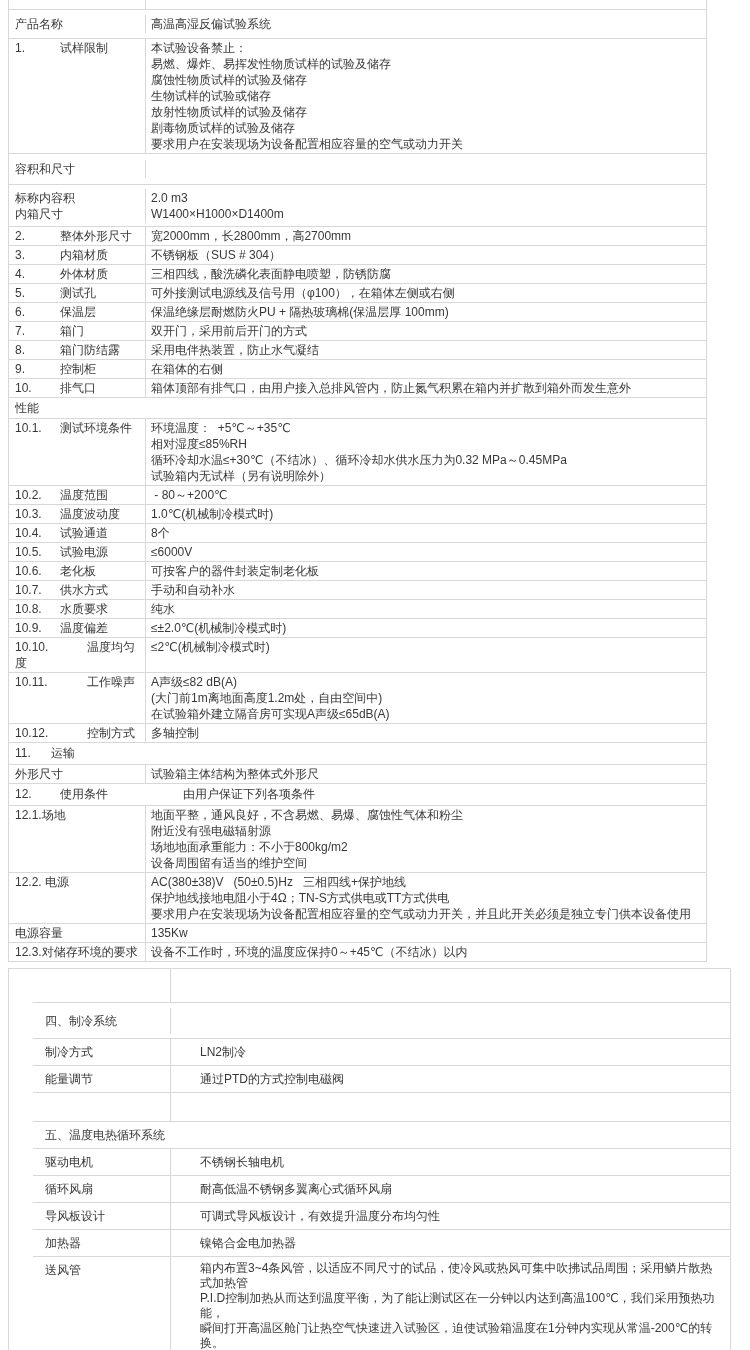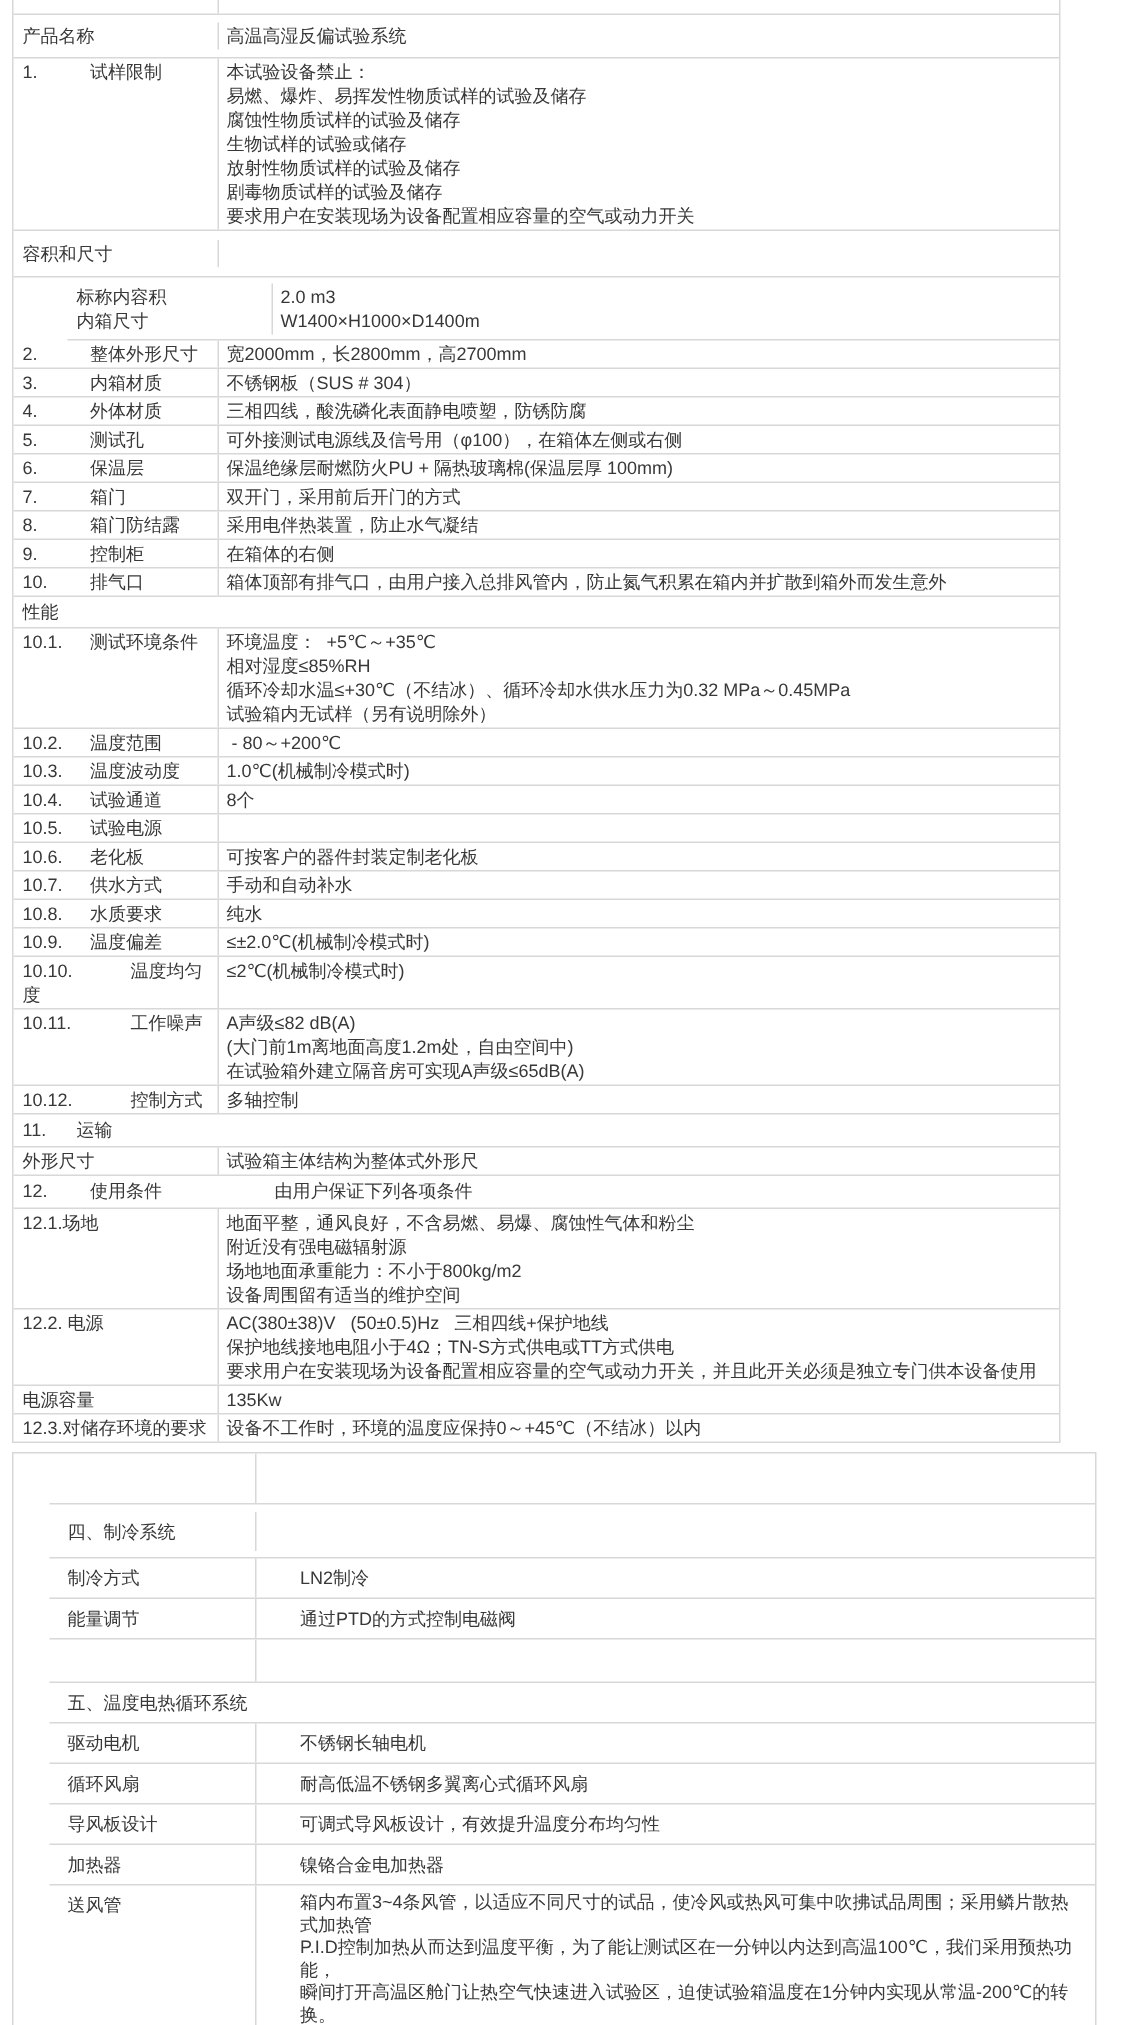--- a/index.html
+++ b/index.html
@@ -85,21 +85,21 @@
           <div class="vline">剧毒物质试样的试验及储存</div>
           <div class="vline">要求用户在安装现场为设备配置相应容量的空气或动力开关</div>
         </div>
       </div>
       <div class="row center-row" style="min-height: 31px;">
         <div class="cl">
           <div class="kline"><span class="row-label">容积和尺寸</span></div>
         </div>
         <div class="cr"></div>
       </div>
-      <div class="row center-row" style="min-height: 42px; margin-left: 36px;">
+      <div class="row center-row" style="min-height: 42px;">
         <div class="cl">
           <div class="kline"><span class="row-label">标称内容积</span></div>
           <div class="kline"><span class="row-label">内箱尺寸</span></div>
         </div>
         <div class="cr">
           <div class="vline">2.0 m3</div>
           <div class="vline">W1400×H1000×D1400m</div>
         </div>
       </div>
       <div class="row">
@@ -206,20 +206,23 @@
         <div class="cl">
           <div class="kline"><span class="num">10.4.</span><span class="row-label">试验通道</span></div>
         </div>
         <div class="cr">
           <div class="vline">8个</div>
         </div>
       </div>
       <div class="row">
         <div class="cl">
           <div class="kline"><span class="num">10.5.</span><span class="row-label">试验电源</span></div>
+        </div>
+        <div class="cr">
+          <div class="vline">≤6000V</div>
         </div>
       </div>
       <div class="row">
         <div class="cl">
           <div class="kline"><span class="num">10.6.</span><span class="row-label">老化板</span></div>
         </div>
         <div class="cr">
           <div class="vline">可按客户的器件封装定制老化板</div>
         </div>
       </div>

